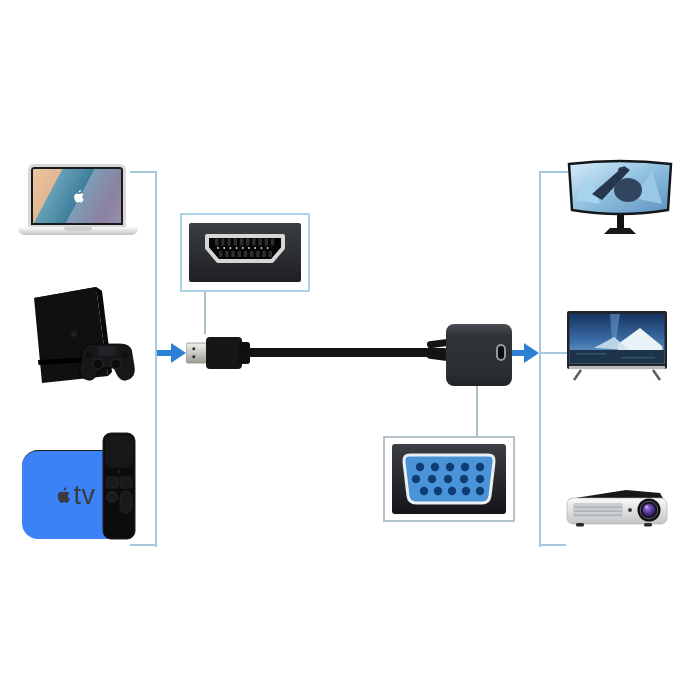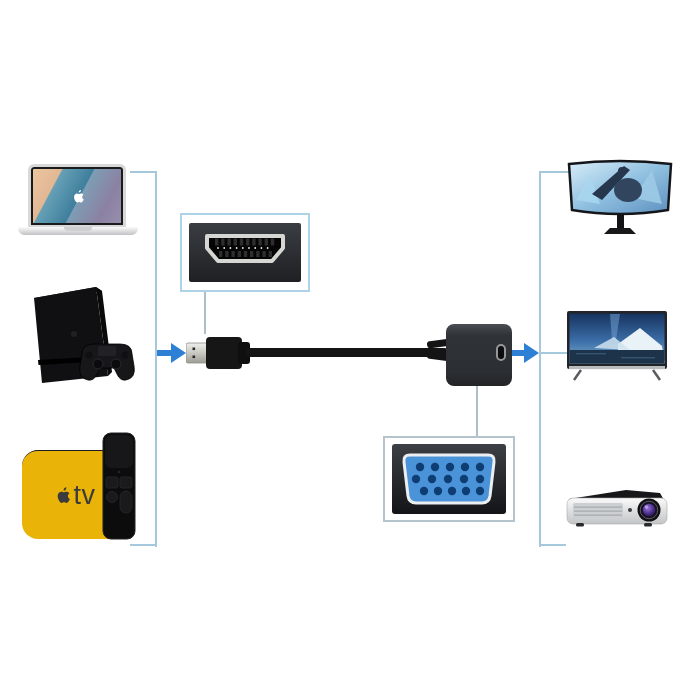--- a/index.html
+++ b/index.html
@@ -13,21 +13,21 @@
   .callout.vga{border:2px solid var(--vga-callout-border);}
   
   .laptop-screen{position:absolute;left:10px;top:4px;width:98px;height:64px;box-sizing:border-box;
     border:3px solid #d8d8d8;border-radius:6px 6px 2px 2px;
     background:linear-gradient(118deg,#ecc8a0 0%,#e2b794 26%,#66a0b6 27%,#3f7f9d 52%,#7e9db5 53%,#8b81a2 78%,#9a8fae 100%);
     box-shadow:inset 0 0 0 2px #181a1c;display:flex;align-items:center;justify-content:center;}
   .laptop-base{position:absolute;left:0;top:67px;width:120px;height:8px;
     background:linear-gradient(#fbfbfb,#c2c2c6);border-radius:2px 2px 9px 9px;}
   .laptop-notch{position:absolute;left:46px;top:67px;width:28px;height:4px;background:#cfcfd2;border-radius:0 0 5px 5px;}
   
-  .atv-box{position:absolute;left:0;top:20px;width:106px;height:88px;border-radius:16px;background:#eab308;
+  .atv-box{position:absolute;left:0;top:20px;width:106px;height:88px;border-radius:16px;background:#3b82f6;
     border-top:1px solid #1c1c1e;display:flex;align-items:center;justify-content:center;gap:3px;}
   .atv-logo-text{color:#3b3b3d;font-size:27px;font-weight:500;letter-spacing:.5px;line-height:1;}
   
   .cable{position:absolute;background:var(--cable);border-radius:4px;}
   .prong{position:absolute;background:var(--cable);border-radius:3px;}
   .vga-body{position:absolute;left:446px;top:324px;width:66px;height:62px;border-radius:8px;
     background:linear-gradient(180deg,#4a4e53,#303337 18%,#2b2e32 80%,#222426);}
   .vga-slot{position:absolute;left:50px;top:20px;width:10px;height:17px;border-radius:5px;
     background:#0c0c0d;border:2px solid #95989b;box-sizing:border-box;}
   svg{display:block;}

